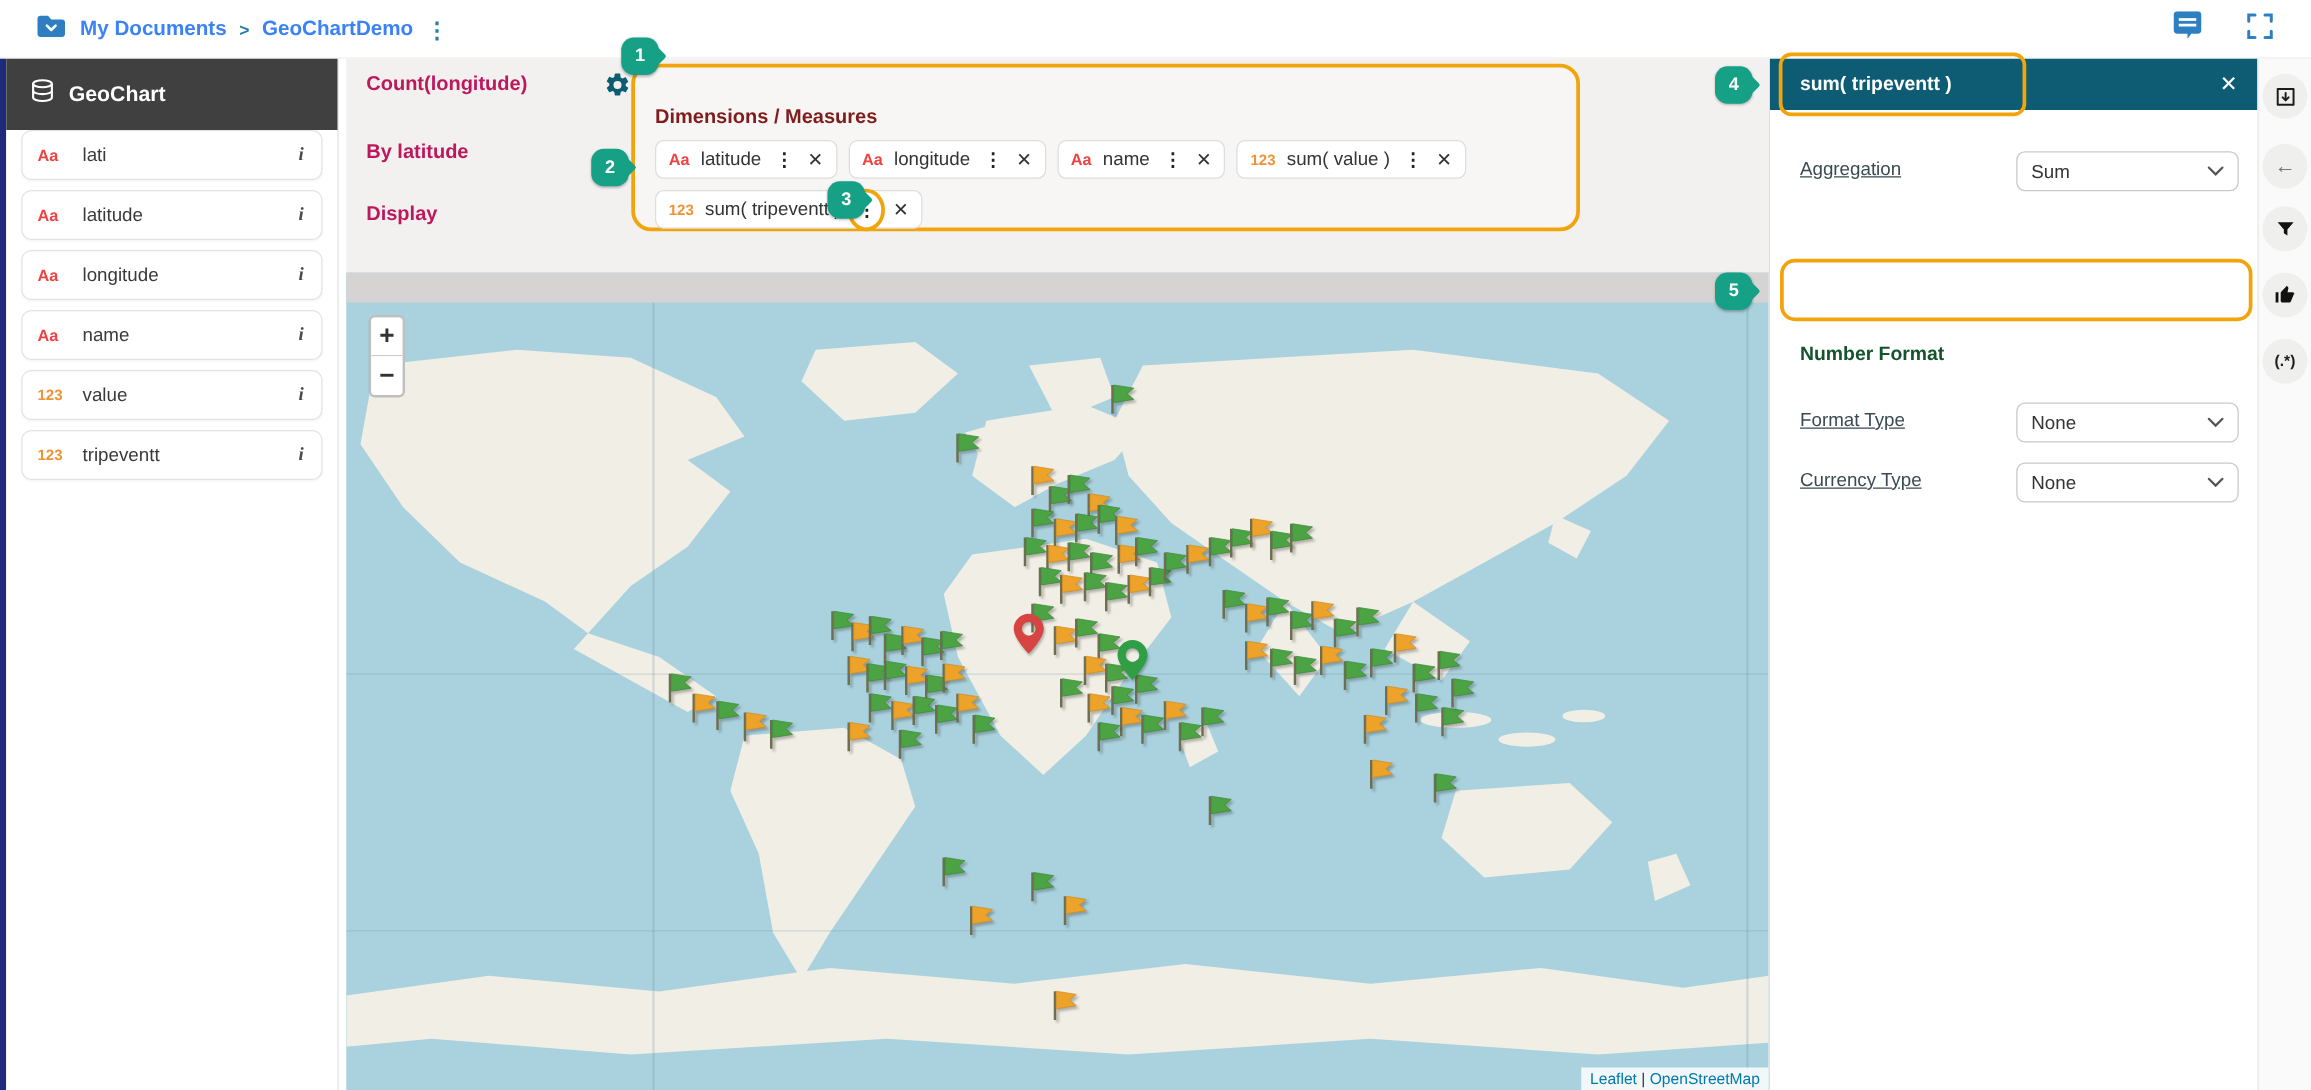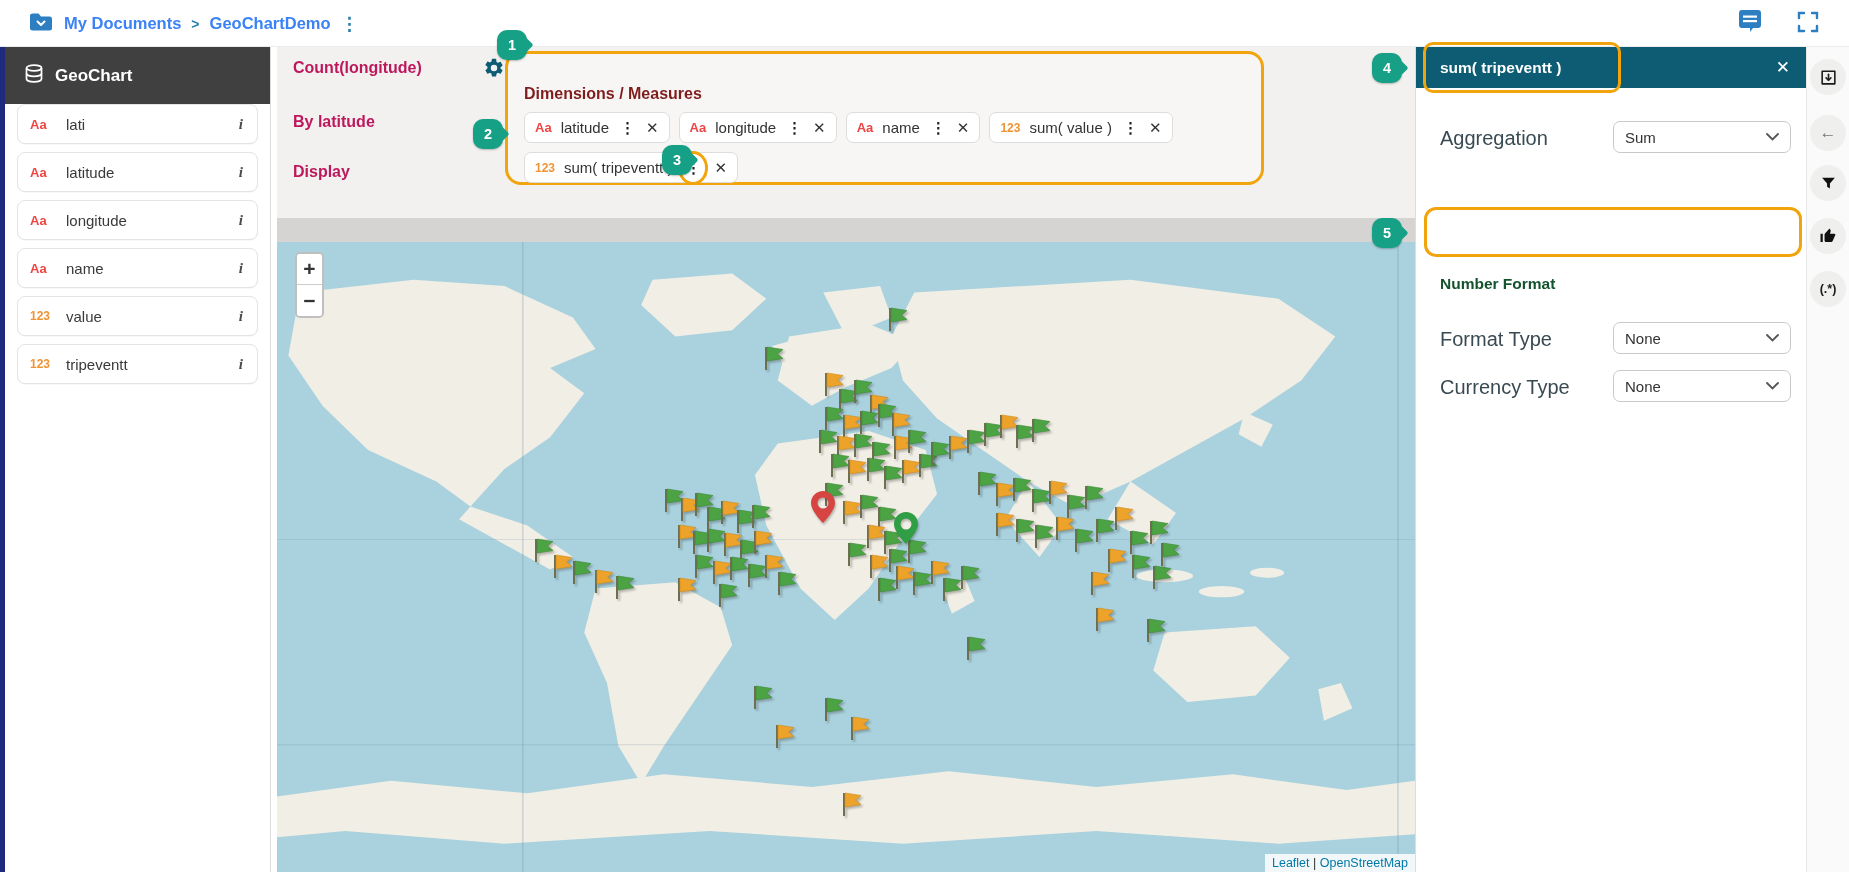--- a/index.html
+++ b/index.html
@@ -79,21 +79,21 @@
   
   #props { position:absolute; left:1415px; top:47px; width:391px; height:825px; background:#fff;
     border-left:1px solid #ddd; }
   #props-header { position:absolute; left:0; top:0; width:100%; height:41px; background:#0d5c74;
     display:flex; align-items:center; }
   #props-title { color:#fff; font-size:15.5px; font-weight:700; margin-left:24px; }
   #props-close { position:absolute; right:16px; color:#fff; font-size:17px; cursor:pointer; }
   #props-title-ring { position:absolute; left:7px; top:-5px; width:198px; height:51px;
     border:3px solid #f1a40b; border-radius:10px; pointer-events:none; }
   .prow { position:absolute; left:0; width:100%; height:32px; }
-  .prow-label { position:absolute; left:24px; top:6px; color:#3a4a52; font-size:20px; }
+  .prow-label { position:absolute; left:24px; top:6px; color:#3a4a52; font-size:15px;text-decoration:underline; }
   .pctl { position:absolute; left:197px; top:0; width:178px; height:32px; border:1px solid #c9c9c9;
     border-radius:7px; background:#fff; display:flex; align-items:center; justify-content:space-between;
     padding:0 11px; cursor:pointer; }
   .pctl-value { color:#333; font-size:15px; }
   .pctl input { border:none; outline:none; width:100%; font-size:15px; color:#333;
     font-family:"Liberation Sans", sans-serif; }
   #celltype-ring { position:absolute; left:8px; top:160px; width:378px; height:50px;
     border:3px solid #f1a40b; border-radius:12px; pointer-events:none; }
   #numfmt-heading { position:absolute; left:24px; top:228px; color:#14532d; font-size:15.5px; font-weight:700; }
 

